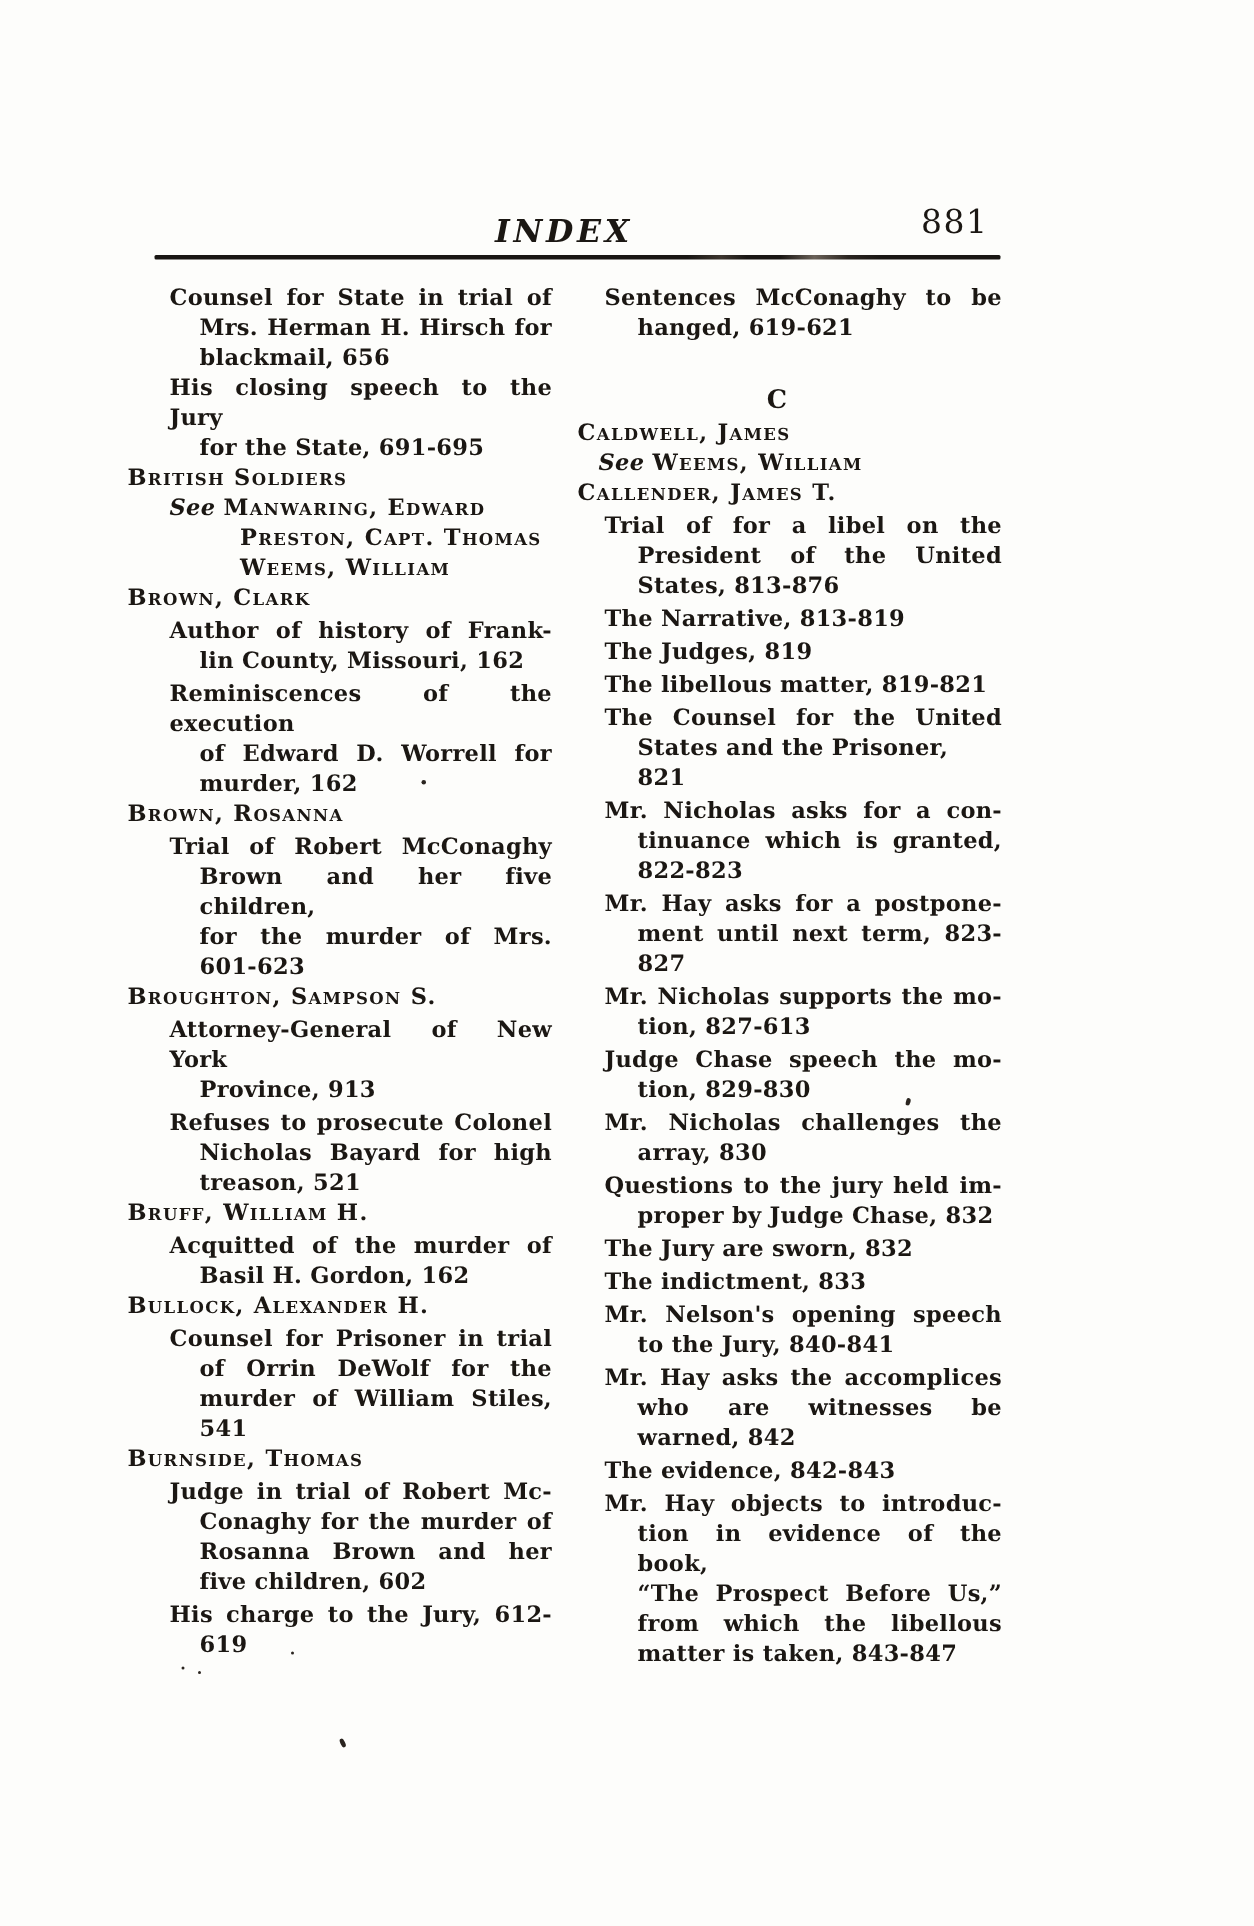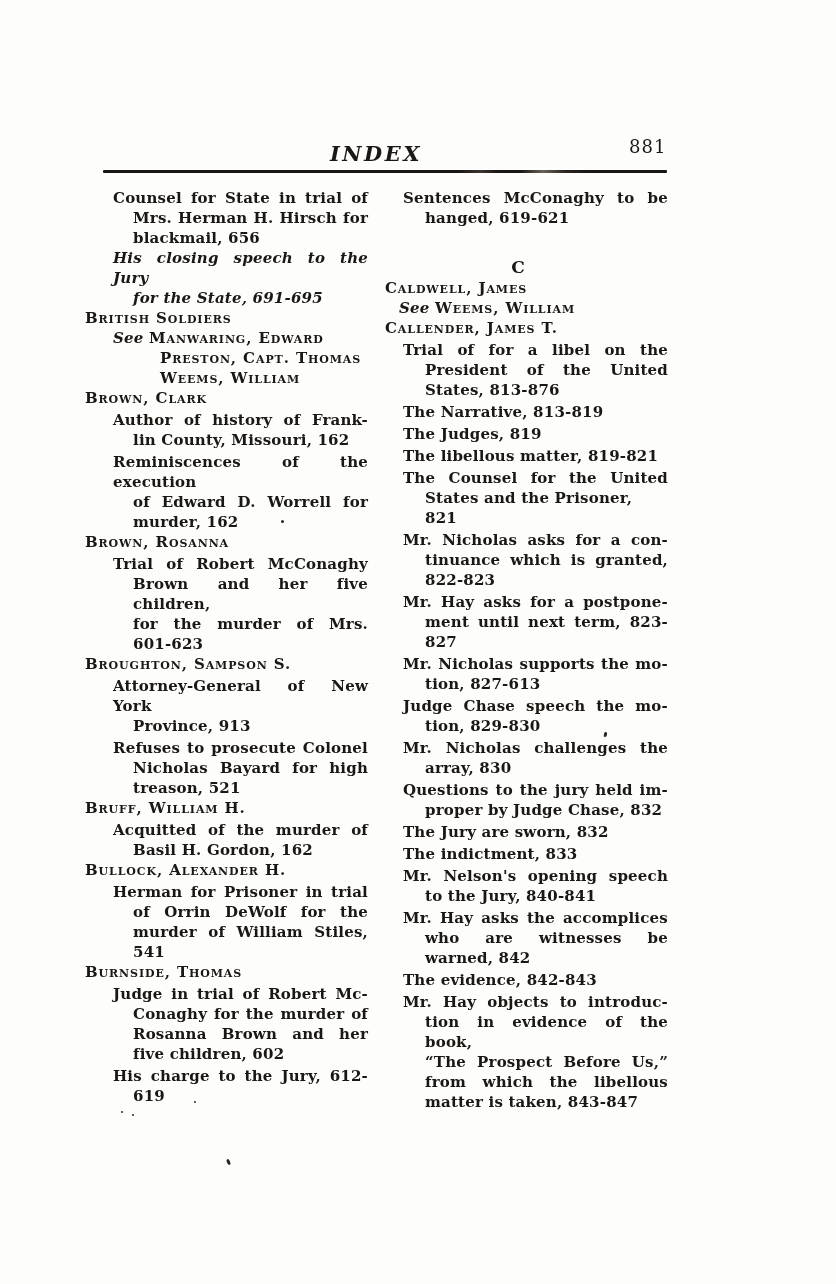--- a/index.html
+++ b/index.html
@@ -12,22 +12,22 @@
   }
   .page{position:absolute;inset:0;border-radius:24px;}
   
   .title{
     position:absolute;top:141px;left:85px;width:582px;
     text-align:center;
     font-size:21px;font-weight:700;font-style:italic;
     letter-spacing:2.5px;
   }
   .pagenum{
-    position:absolute;top:136px;left:629px;
-    font-size:18px;font-weight:400;letter-spacing:1px;
+    position:absolute;top:136px;left:614px;
+    font-size:22px;font-weight:400;letter-spacing:1px;
   }
   .rule{
     position:absolute;top:170px;left:103px;width:564px;height:3px;
     background:linear-gradient(90deg,
       #191613 0%, #191613 63%, #3c352e 67%, #191613 70%,
       #191613 74%, #6a6158 78%, #2a241f 82%, #191613 86%, #191613 100%);
     border-radius:1px;
   }
   
   .col{
@@ -37,21 +37,21 @@
   .col-left{left:85px;}
   .col-right{left:385px;}
   .line{line-height:20px;text-align:left;}
   .just{text-align:justify;text-align-last:justify;}
   .l1{padding-left:28px;}
   .l2{padding-left:48px;}
   .col-right .l1{padding-left:18px;}
   .col-right .l2{padding-left:40px;}
   .entry{}
   .sub{margin-top:2px;}
-  .cont .sub + .sub{margin-top:0;font-style:italic;}
+  .cont .sub + .sub{margin-top:0;}
   .headword{
     line-height:20px;
     font-variant:small-caps;letter-spacing:.9px;
   }
   .sc{font-variant:small-caps;letter-spacing:.9px;}
   .see-first{padding-left:28px;}
   .col-right .see-first{padding-left:14px;}
   .see-cont{padding-left:75px;}
   .see-label{font-style:italic;letter-spacing:.2px;}
   .letter{
@@ -123,21 +123,21 @@
       <div class="entry">
         <div class="headword">Bruff, William H.</div>
         <div class="sub">
           <div class="line l1 just">Acquitted of the murder of</div>
           <div class="line l2">Basil H. Gordon, 162</div>
         </div>
       </div>
       <div class="entry">
         <div class="headword">Bullock, Alexander H.</div>
         <div class="sub">
-          <div class="line l1 just">Herman for Prisoner in trial</div>
+          <div class="line l1 just">Counsel for Prisoner in trial</div>
           <div class="line l2 just">of Orrin DeWolf for the</div>
           <div class="line l2 just">murder of William Stiles,</div>
           <div class="line l2">541</div>
         </div>
       </div>
       <div class="entry">
         <div class="headword">Burnside, Thomas</div>
         <div class="sub">
           <div class="line l1 just">Judge in trial of Robert Mc-</div>
           <div class="line l2 just">Conaghy for the murder of</div>

